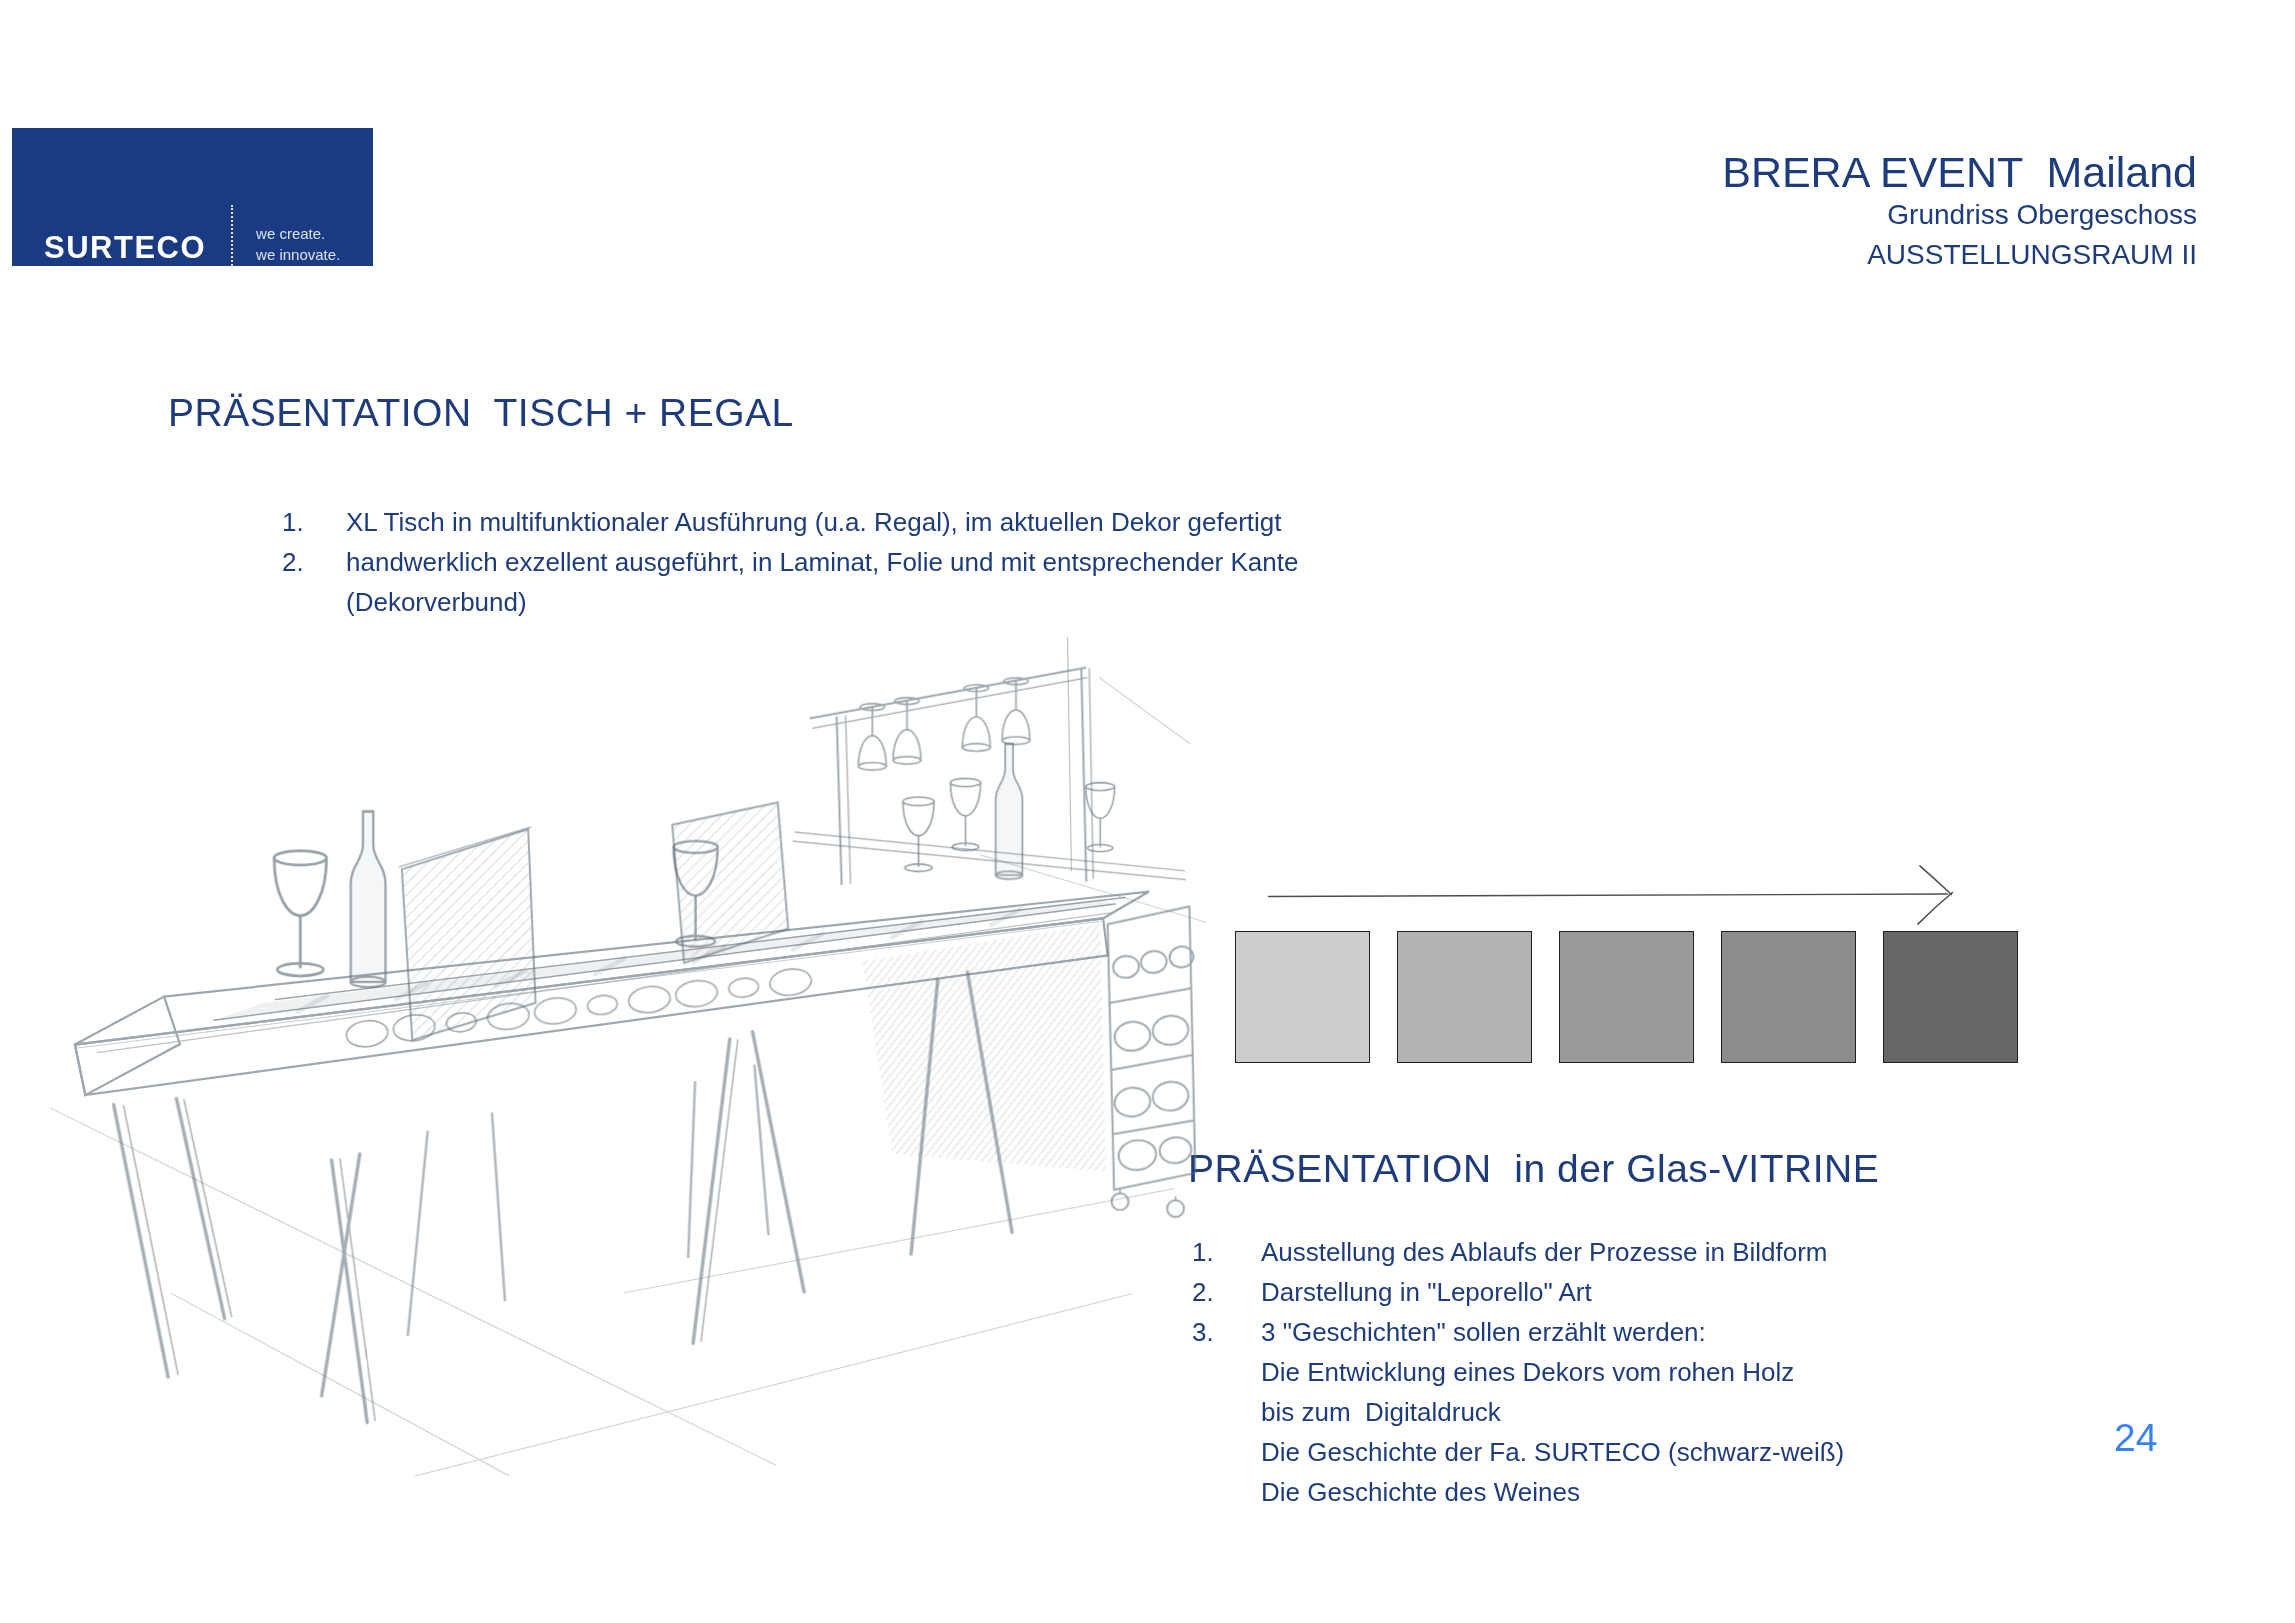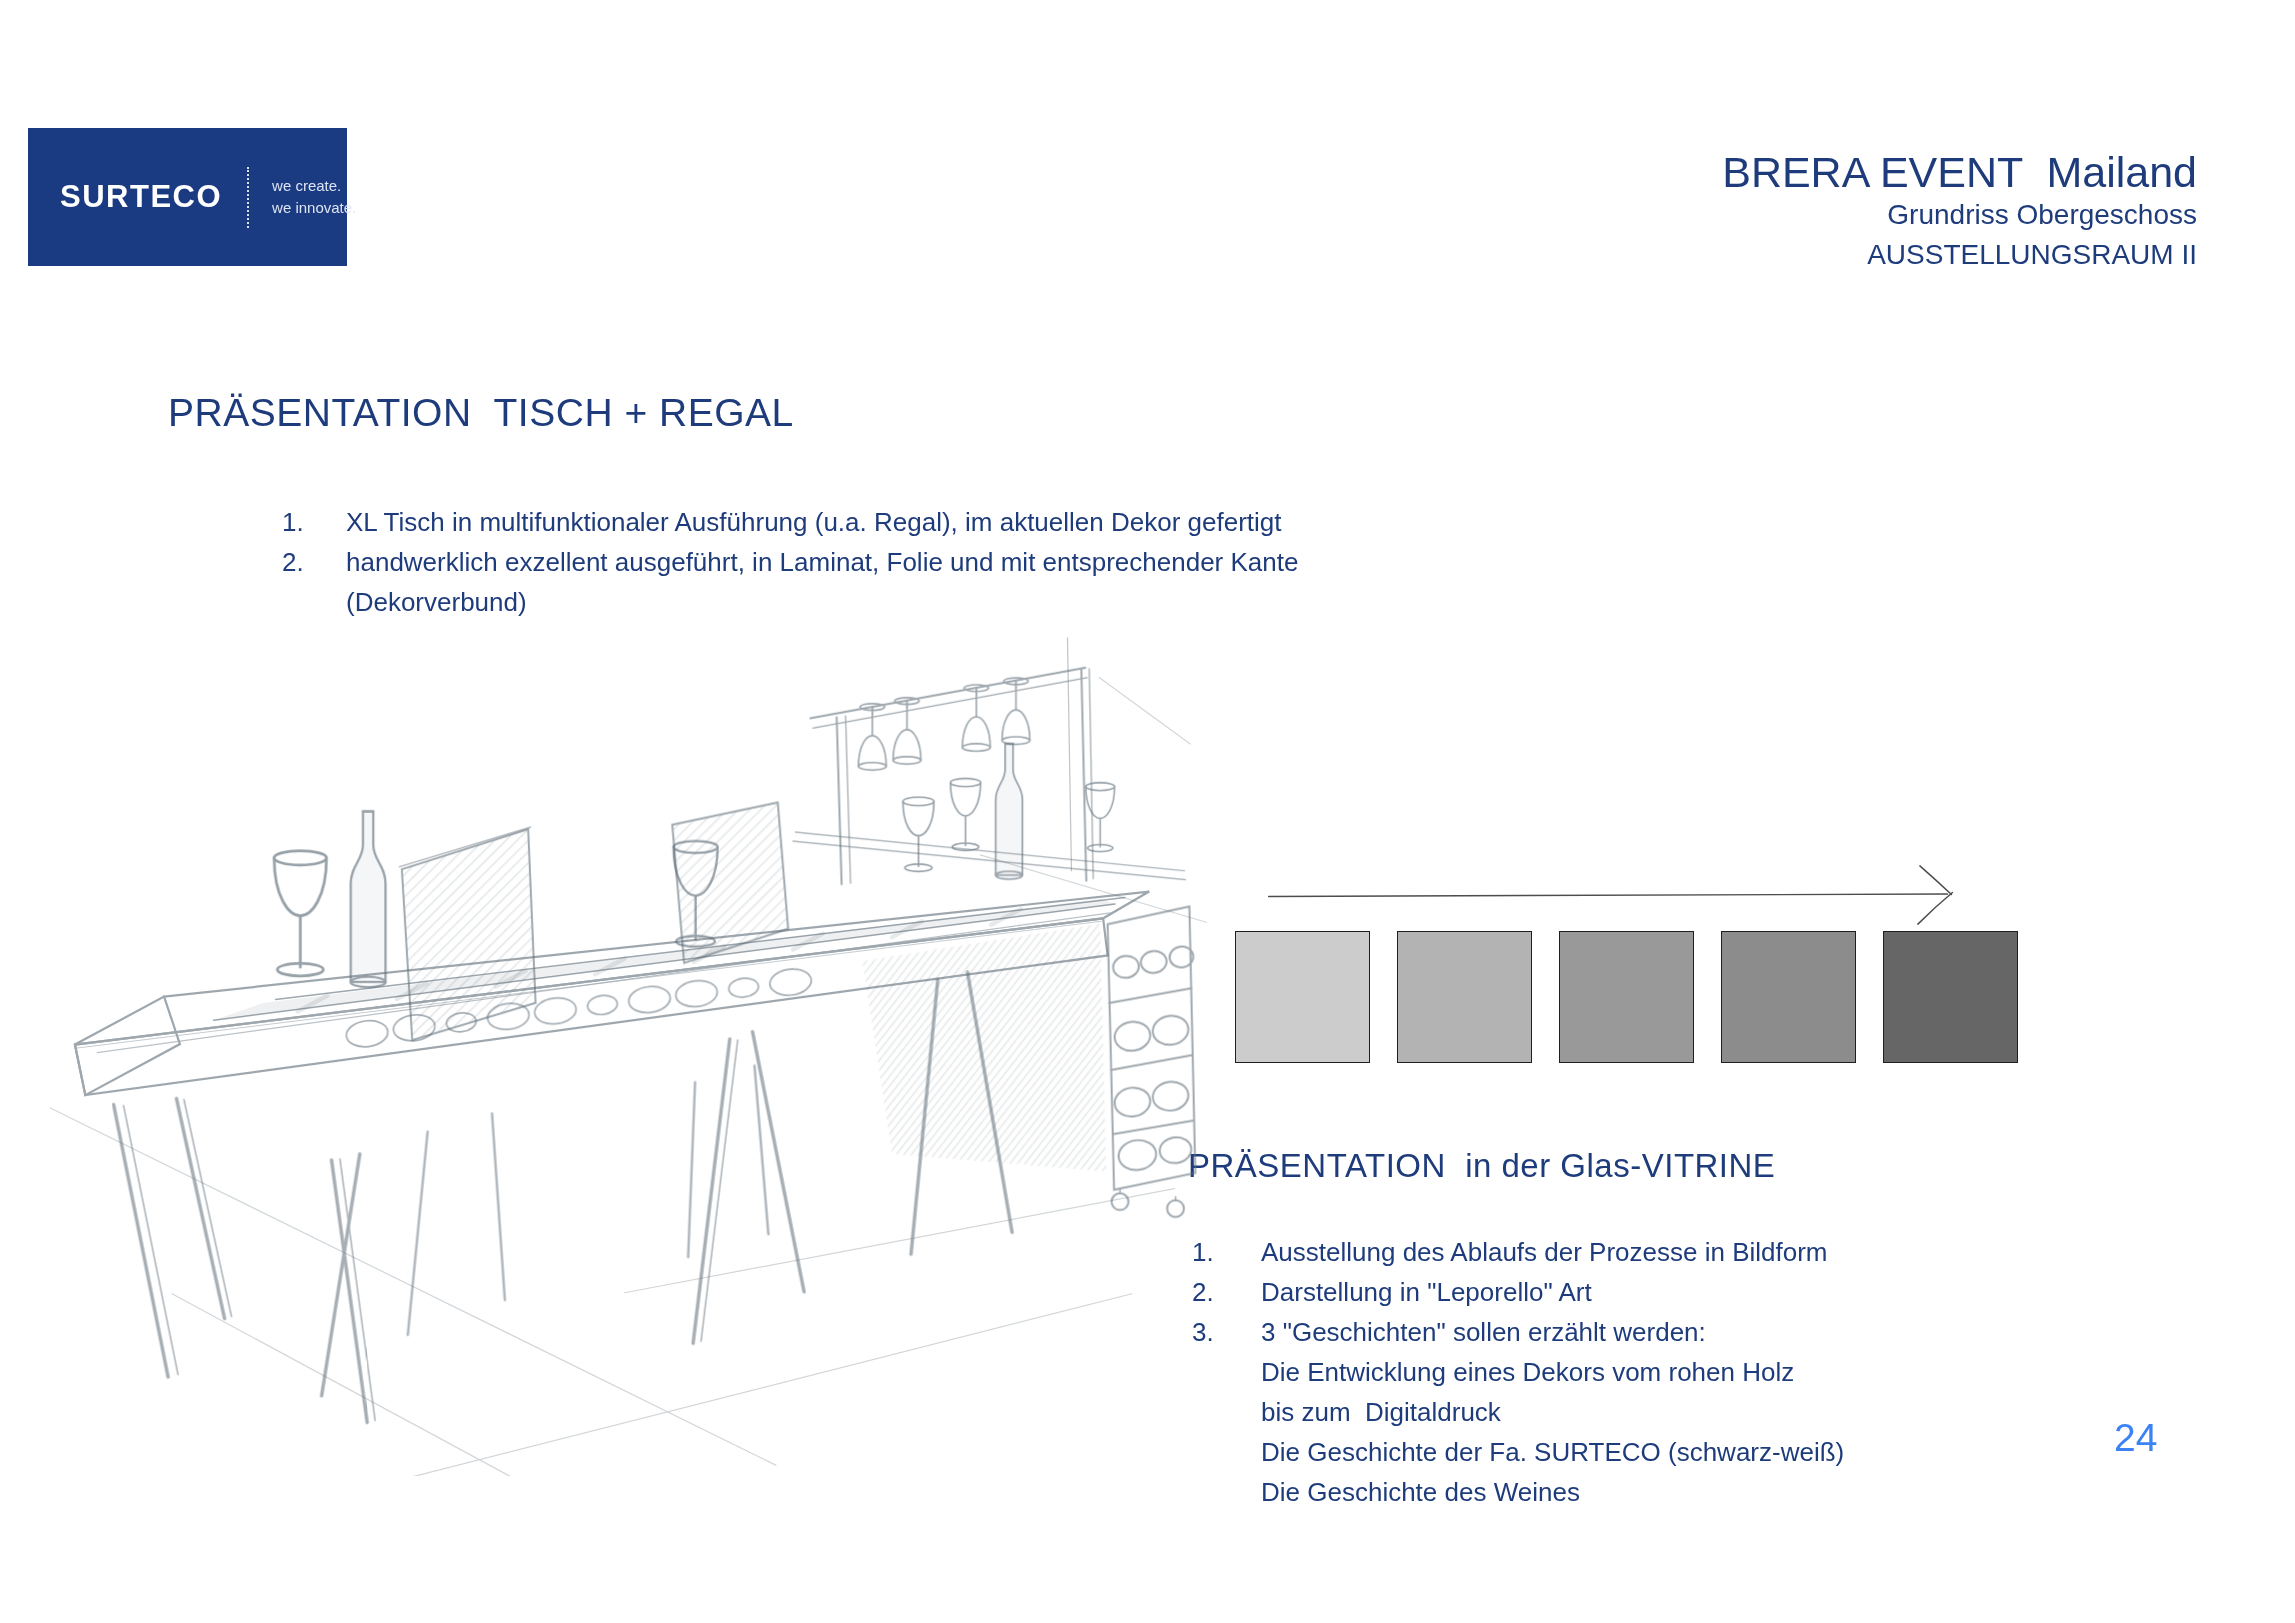--- a/index.html
+++ b/index.html
@@ -1,32 +1,32 @@
 <!DOCTYPE html>
 <html style="font-size:8px"><head>
 <meta charset="utf-8">
 <style>
   html,body{margin:0;padding:0;}
   body{width:2295px;height:1623px;background:#ffffff;font-family:"Liberation Sans",sans-serif;}
   .slide{position:relative;width:2295px;height:1623px;background:#ffffff;overflow:hidden;}
 
   
-  .logo-box{position:absolute;left:28px;top:128px;width:319px;height:138px;display:flex;align-items:center;padding-left:32px;box-sizing:border-box;}
+  .logo-box{position:absolute;left:12px;top:128px;width:361px;height:138px;display:flex;align-items:flex-end;padding-left:32px;box-sizing:border-box;}
   .brand{color:#ffffff;font-size:31px;font-weight:bold;letter-spacing:1.5px;}
   .logo-divider{height:61px;border-left:2.5px dotted rgba(255,255,255,0.85);margin:0 23px 0 25px;}
   .tagline{color:#dde4f2;font-size:15px;line-height:1.45;font-weight:normal;}
 
   
   .header-block{position:absolute;top:150px;right:98px;text-align:right;color:#1e3c7c;}
   .title-main{font-size:43px;line-height:1.05;white-space:pre;}
   .title-sub{font-size:28px;line-height:1.42;white-space:pre;}
 
   
   .h1{position:absolute;left:131px;top:391px;font-size:39px;color:#1e3c7c;letter-spacing:0.5px;white-space:pre;margin-left:37px;}
-  .h2{position:absolute;left:1188px;top:1147px;font-size:33px;color:#1e3c7c;letter-spacing:0.5px;white-space:pre;}
+  .h2{position:absolute;left:1188px;top:1147px;font-size:39px;color:#1e3c7c;letter-spacing:0.5px;white-space:pre;}
 
   
   .olist{position:absolute;color:#1e3c7c;font-size:26px;line-height:40px;}
   .list1{left:282px;top:502px;}
   .list2{left:1192px;top:1232px;}
   .oli{display:flex;align-items:flex-start;}
   .onum{flex:0 0 64px;}
   .list2 .onum{flex:0 0 69px;}
   .otext{flex:1 1 auto;}
   .oline{display:block;white-space:pre;}

